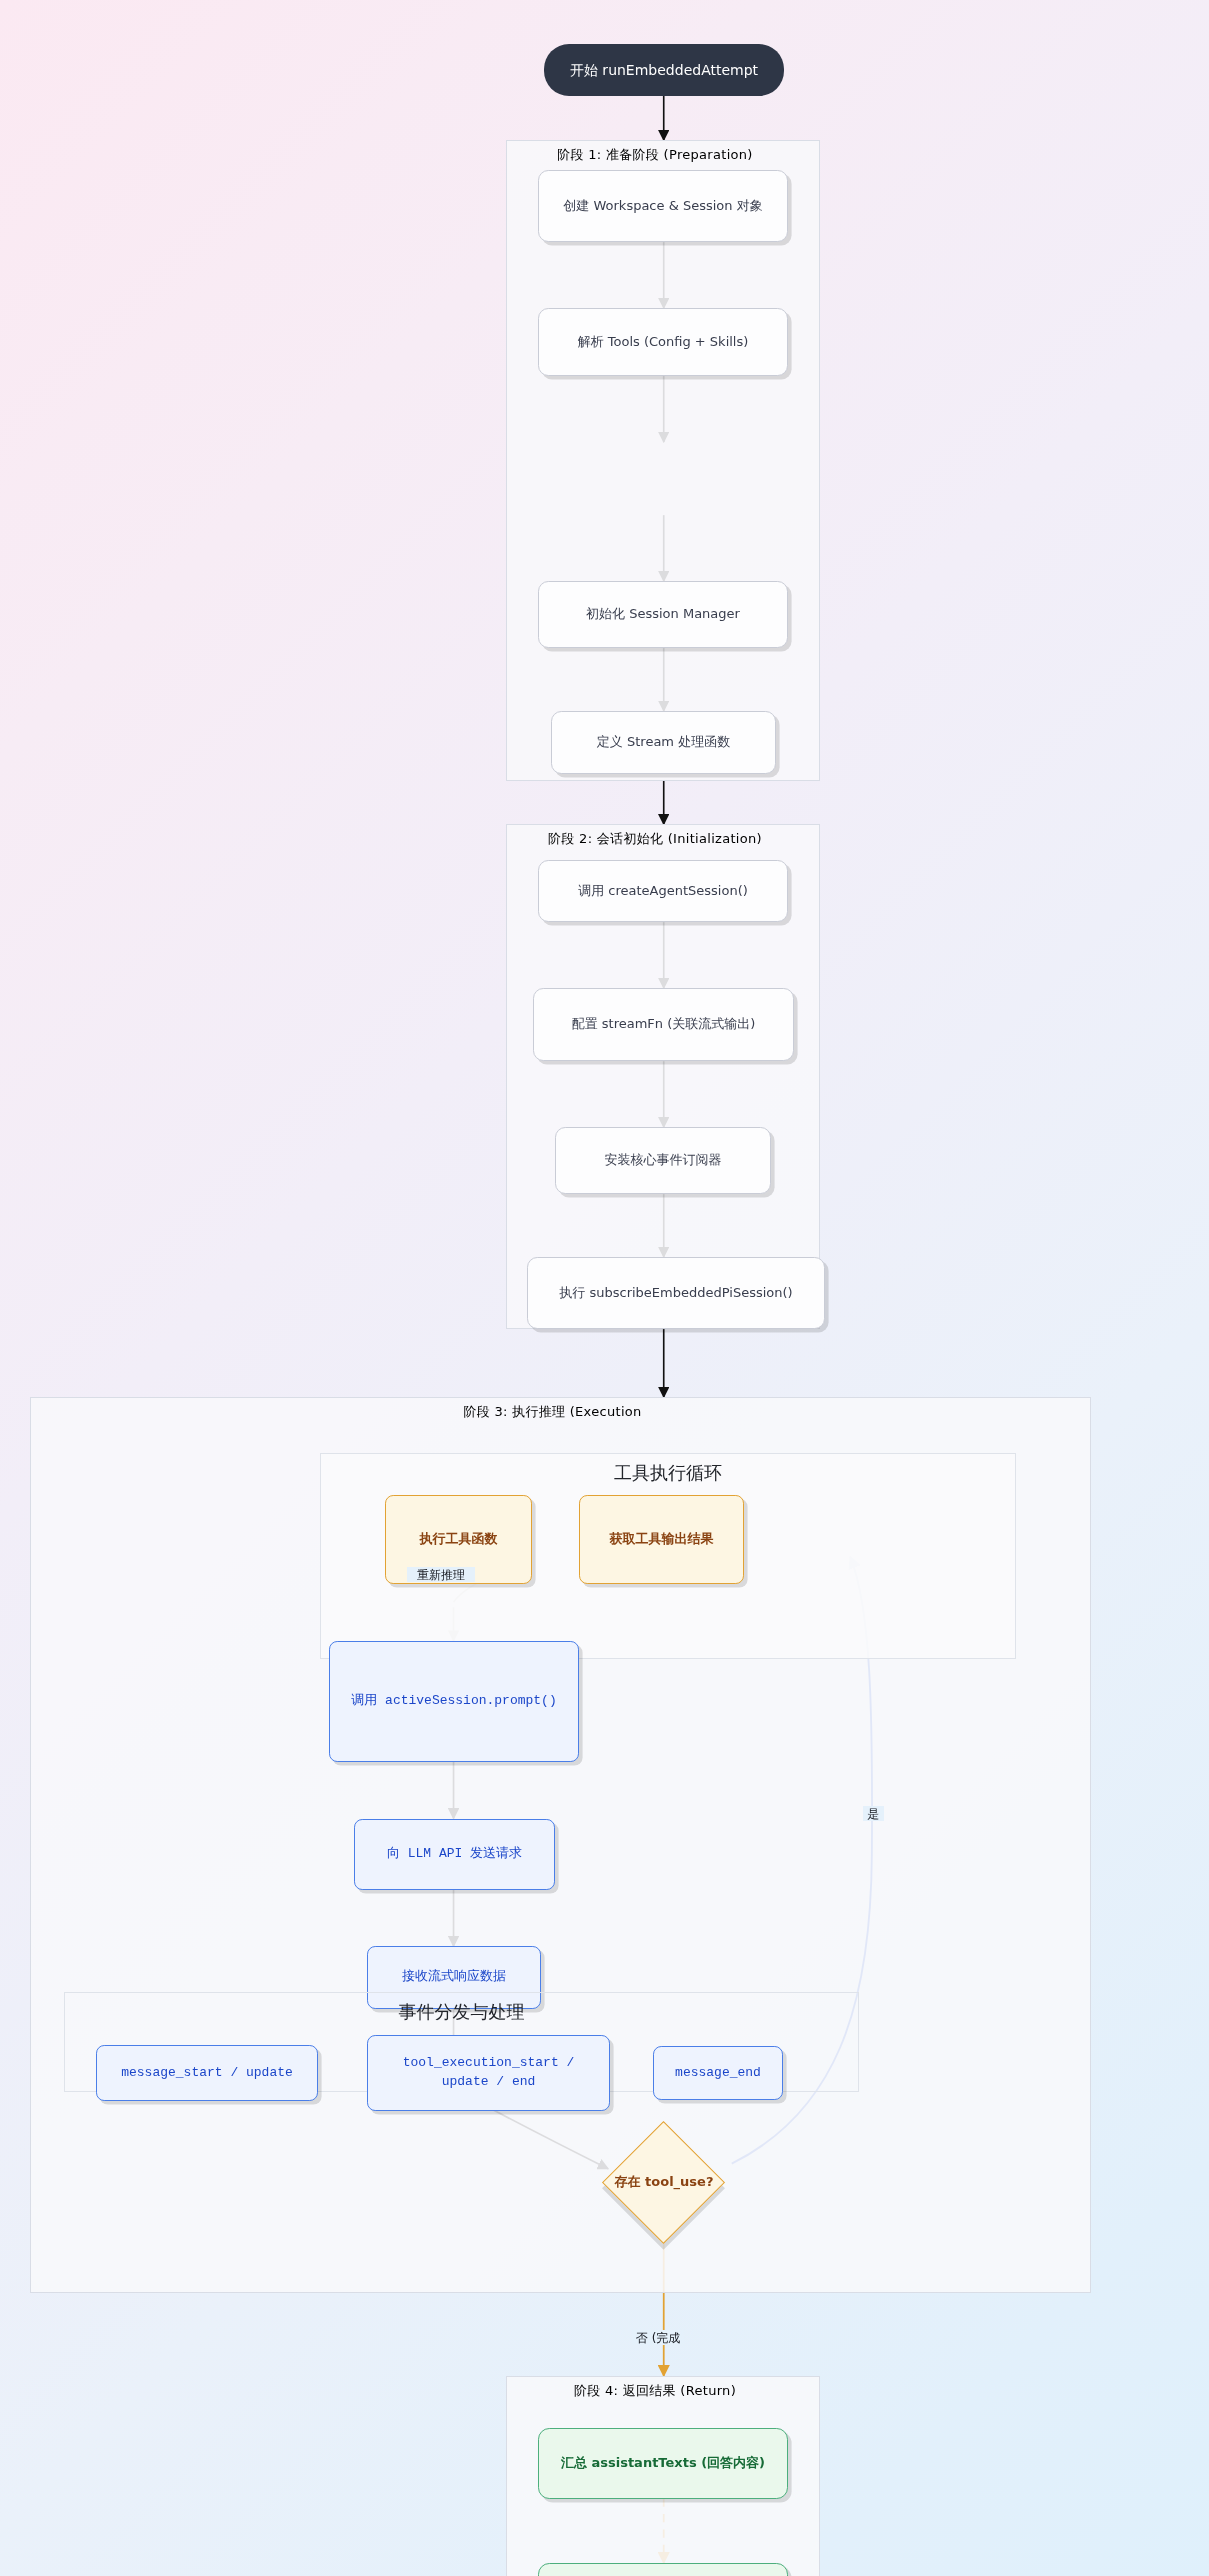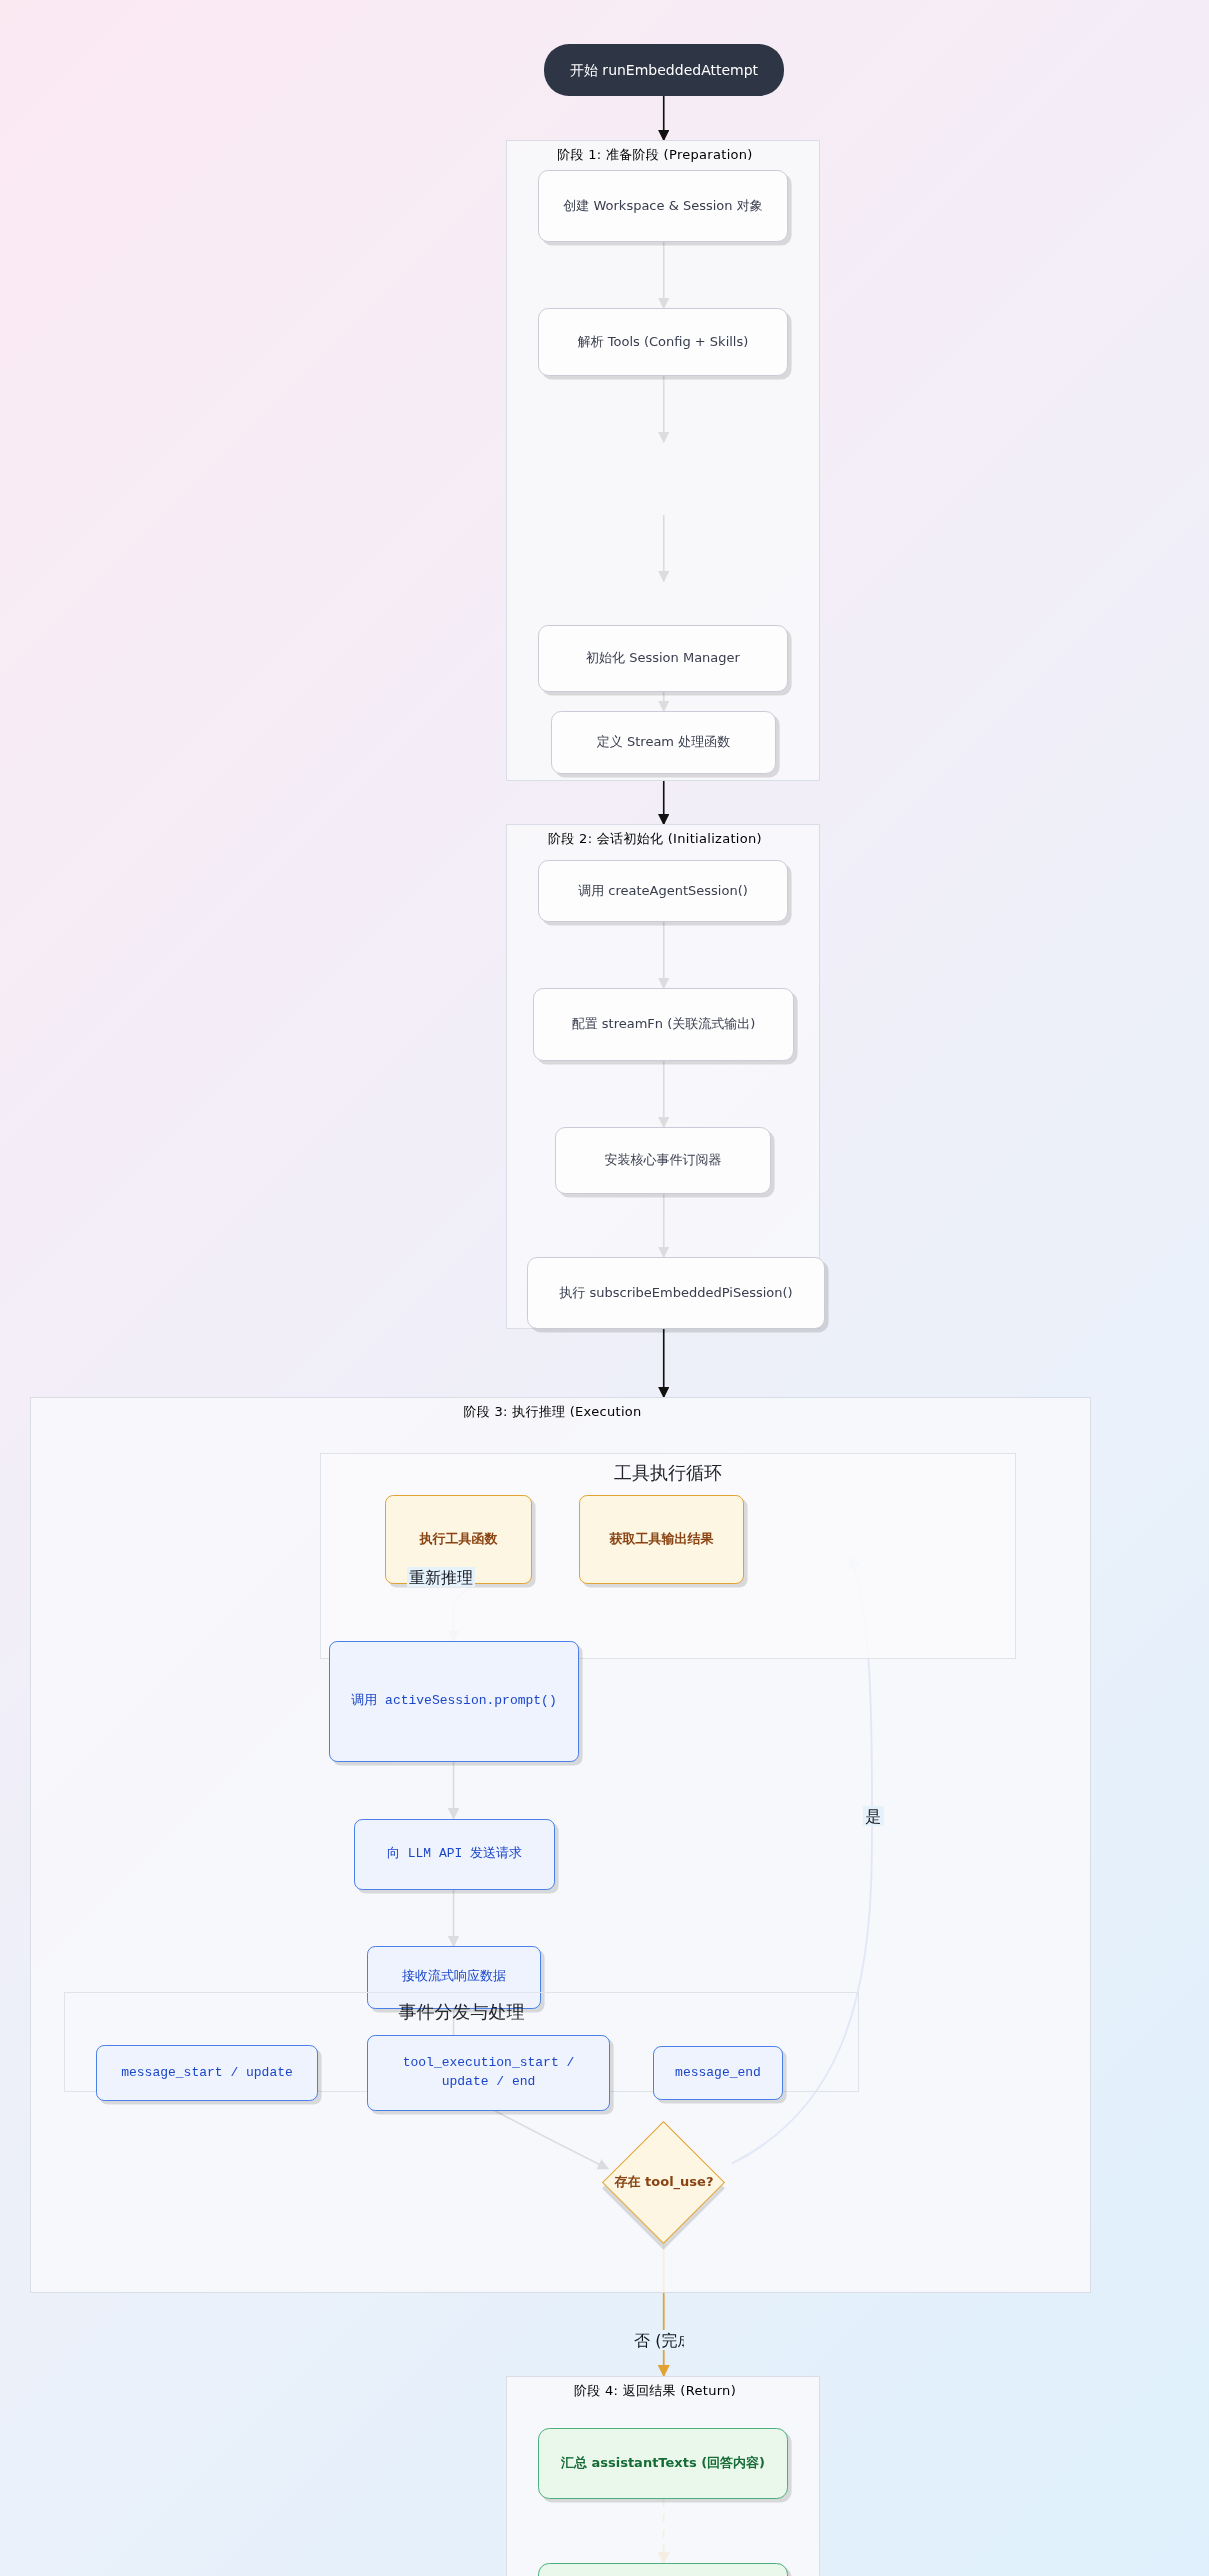--- a/index.html
+++ b/index.html
@@ -47,21 +47,21 @@
     box-shadow:4.1px 4.1px 0 0 rgba(0,0,0,.13);
   }
   .diamond-label{
     position:absolute;display:flex;align-items:center;justify-content:center;
     font-size:13px;color:#8a4312;font-weight:bold;white-space:nowrap;
   }
 
   
   .elabel{
     position:absolute;background:#e5f1fb;color:#15181f;
-    font-size:16px;padding:0.5px 2.1px;white-space:nowrap;line-height:1.2;
+    font-size:12px;padding:0.5px 2.1px;white-space:nowrap;line-height:1.2;
   }
   .elabel.clip{overflow:hidden;}
 </style>
 </head>
 <body>
 
 <div id="stage">
 
   <svg id="wires" viewBox="0 0 2348 5839">
     <defs>
@@ -132,21 +132,21 @@
 
   <div class="sg" style="left:506px;top:140px;width:314px;height:641px;">
     <div class="sg-title">阶段 1: 准备阶段 (Preparation)</div>
   </div>
   <div class="node plain" style="left:538px;top:170px;width:250px;height:72px;">
     <span>创建 Workspace &amp; Session 对象</span>
   </div>
   <div class="node plain" style="left:538px;top:308px;width:250px;height:68px;">
     <span>解析 Tools (Config + Skills)</span>
   </div>
-  <div class="node plain" style="left:538px;top:581px;width:250px;height:67px;margin-top:44px;">
+  <div class="node plain" style="left:538px;top:581px;width:250px;height:67px;">
     <span>初始化 Session Manager</span>
   </div>
   <div class="node plain" style="left:551px;top:711px;width:225px;height:63px;">
     <span>定义 Stream 处理函数</span>
   </div>
 
   <div class="sg clip" style="left:506px;top:824px;width:314px;height:505px;">
     <div class="sg-title">阶段 2: 会话初始化 (Initialization)</div>
   </div>
   <div class="node plain" style="left:538px;top:860px;width:250px;height:62px;">

